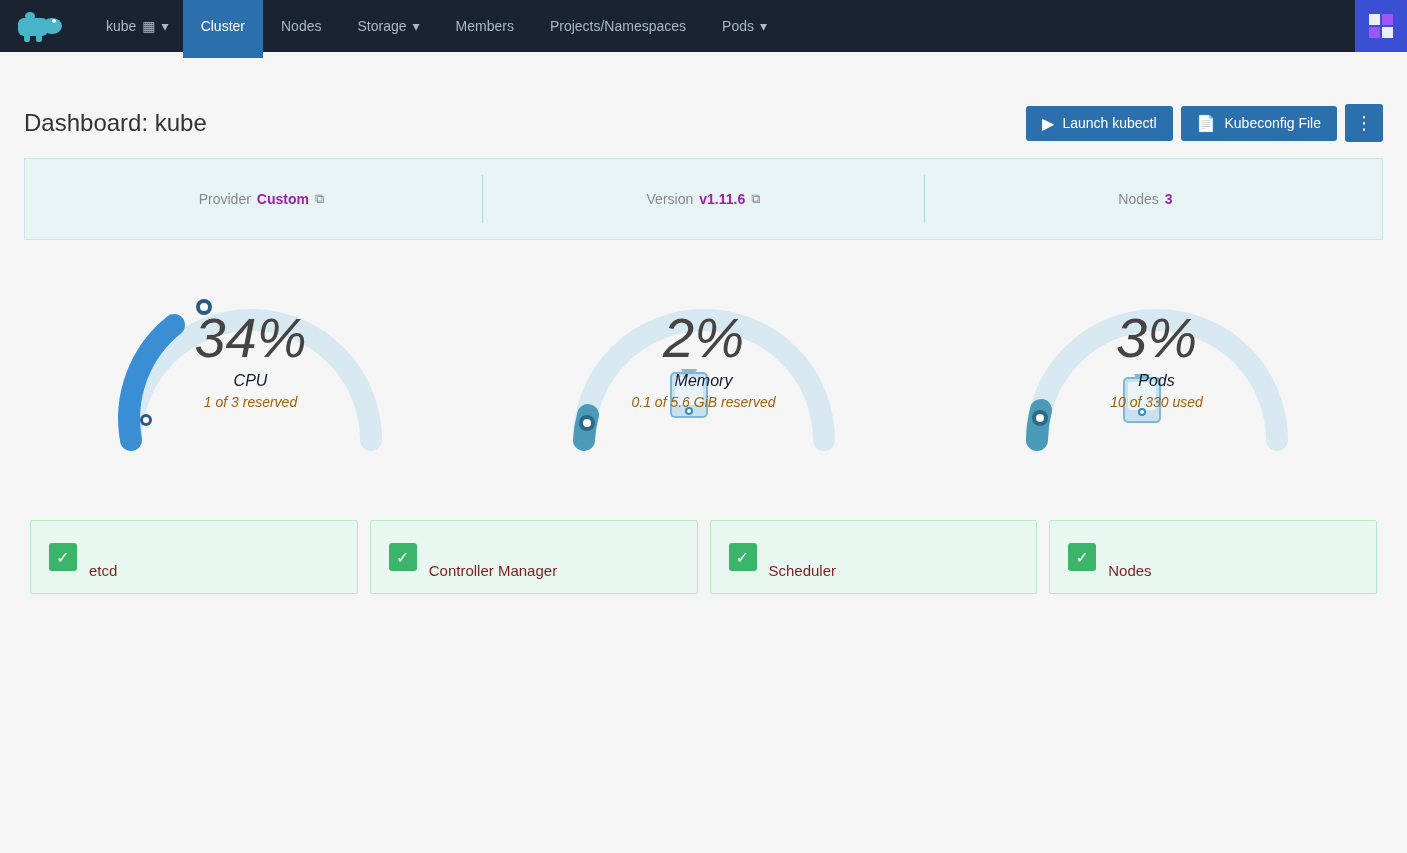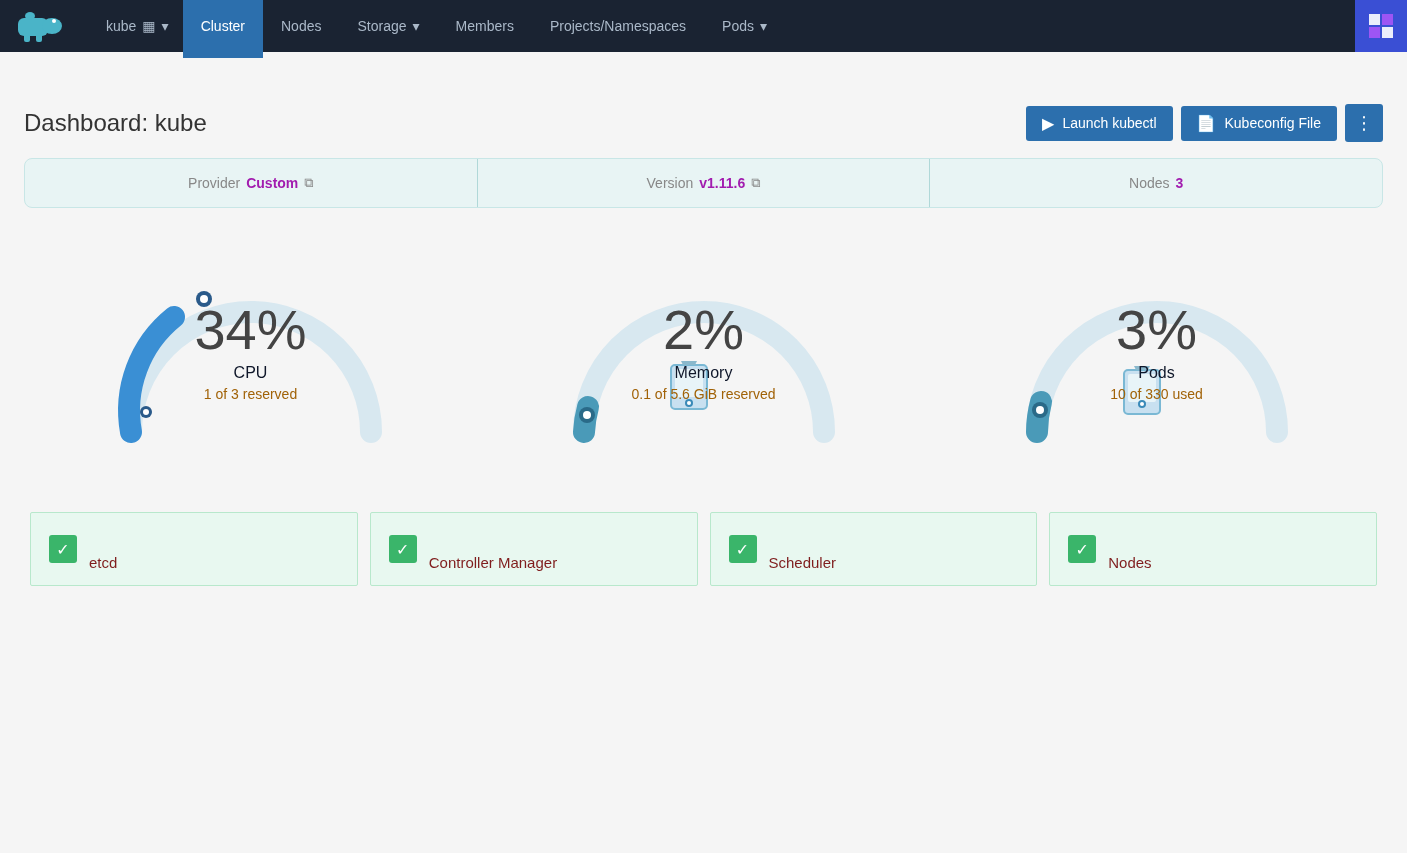--- a/index.html
+++ b/index.html
@@ -53,35 +53,35 @@
     .btn-secondary { background: #2c6fad; color: #fff; }
     .btn-dots {
       background: #2c6fad; color: #fff; padding: 8px 10px; border-radius: 3px;
       border: none; cursor: pointer; font-size: 18px; display: flex; align-items: center;
     }
 
     
     .info-bar {
       background: #e8f4f4; border: 1px solid #c8e6e6;
       display: flex; align-items: center;
-      padding: 0; margin-bottom: 24px; border-radius: 8px;
+      padding: 16px; border-radius: 0;
     }
     .info-item {
       flex: 1; display: flex; align-items: center; justify-content: center;
       padding: 16px; gap: 6px; font-size: 14px; color: #555;
     }
     .info-item:not(:last-child) { border-right: 1px solid #b0d8d8; }
     .info-label { color: #888; }
     .info-value { color: #a21caf; font-weight: 600; }
     .copy-icon { color: #888; font-size: 13px; cursor: pointer; }
 
     
     .gauges-row {
       display: flex; justify-content: space-around; align-items: center;
-      padding: 10px 0 30px 0; gap: 0;
+      padding: 10px 0 30px 0; gap: 0; font-style: italic;
     }
     .gauge-container {
       display: flex; flex-direction: column; align-items: center;
       position: relative; width: 380px;
     }
     .gauge-svg { width: 320px; height: 220px; }
     .gauge-center {
       position: absolute; top: 60px; width: 100%;
       display: flex; flex-direction: column; align-items: center;
     }

